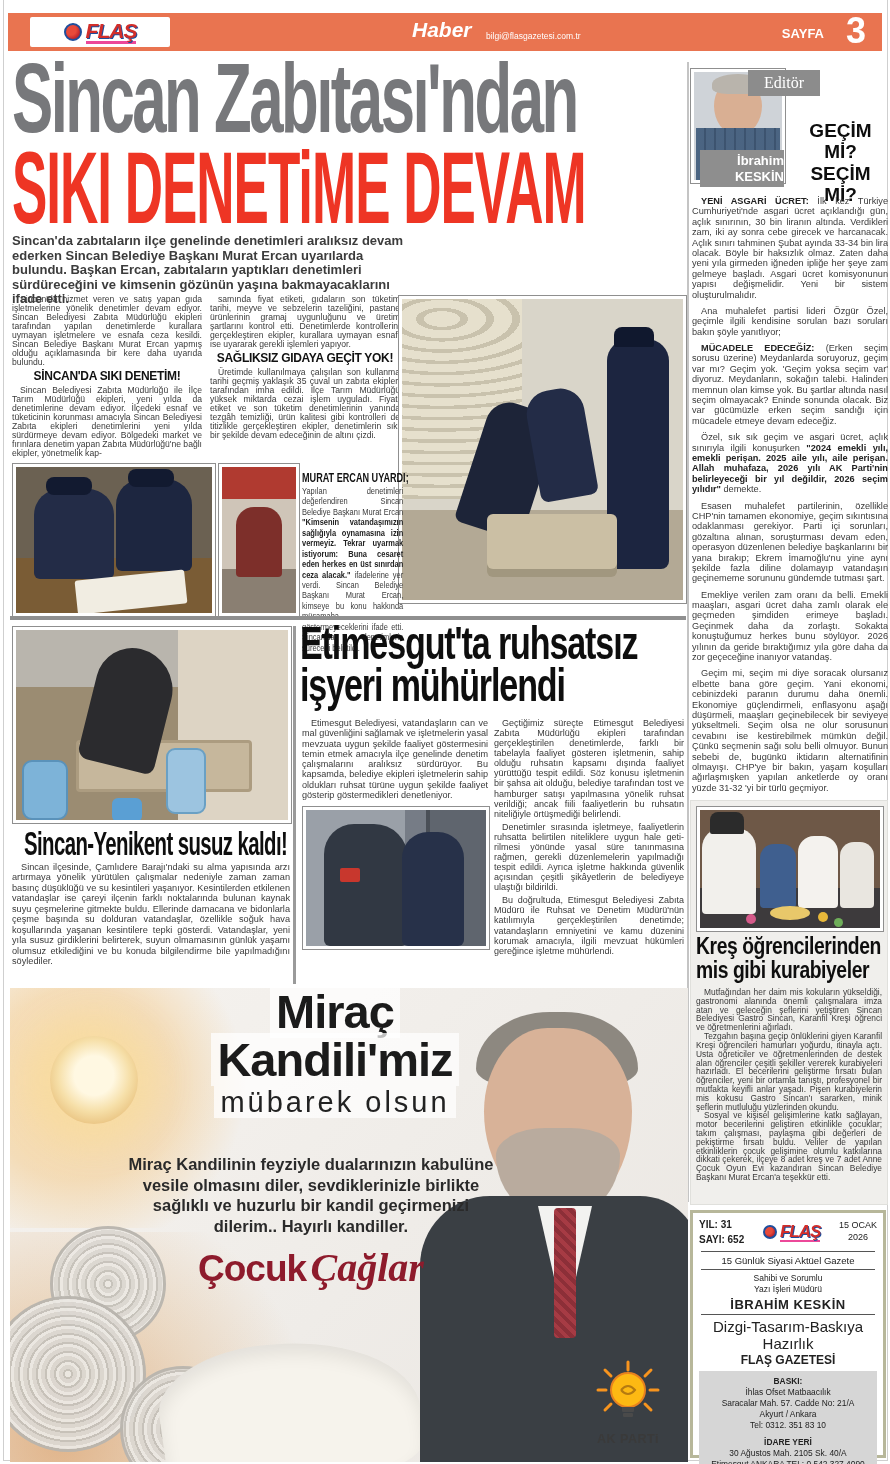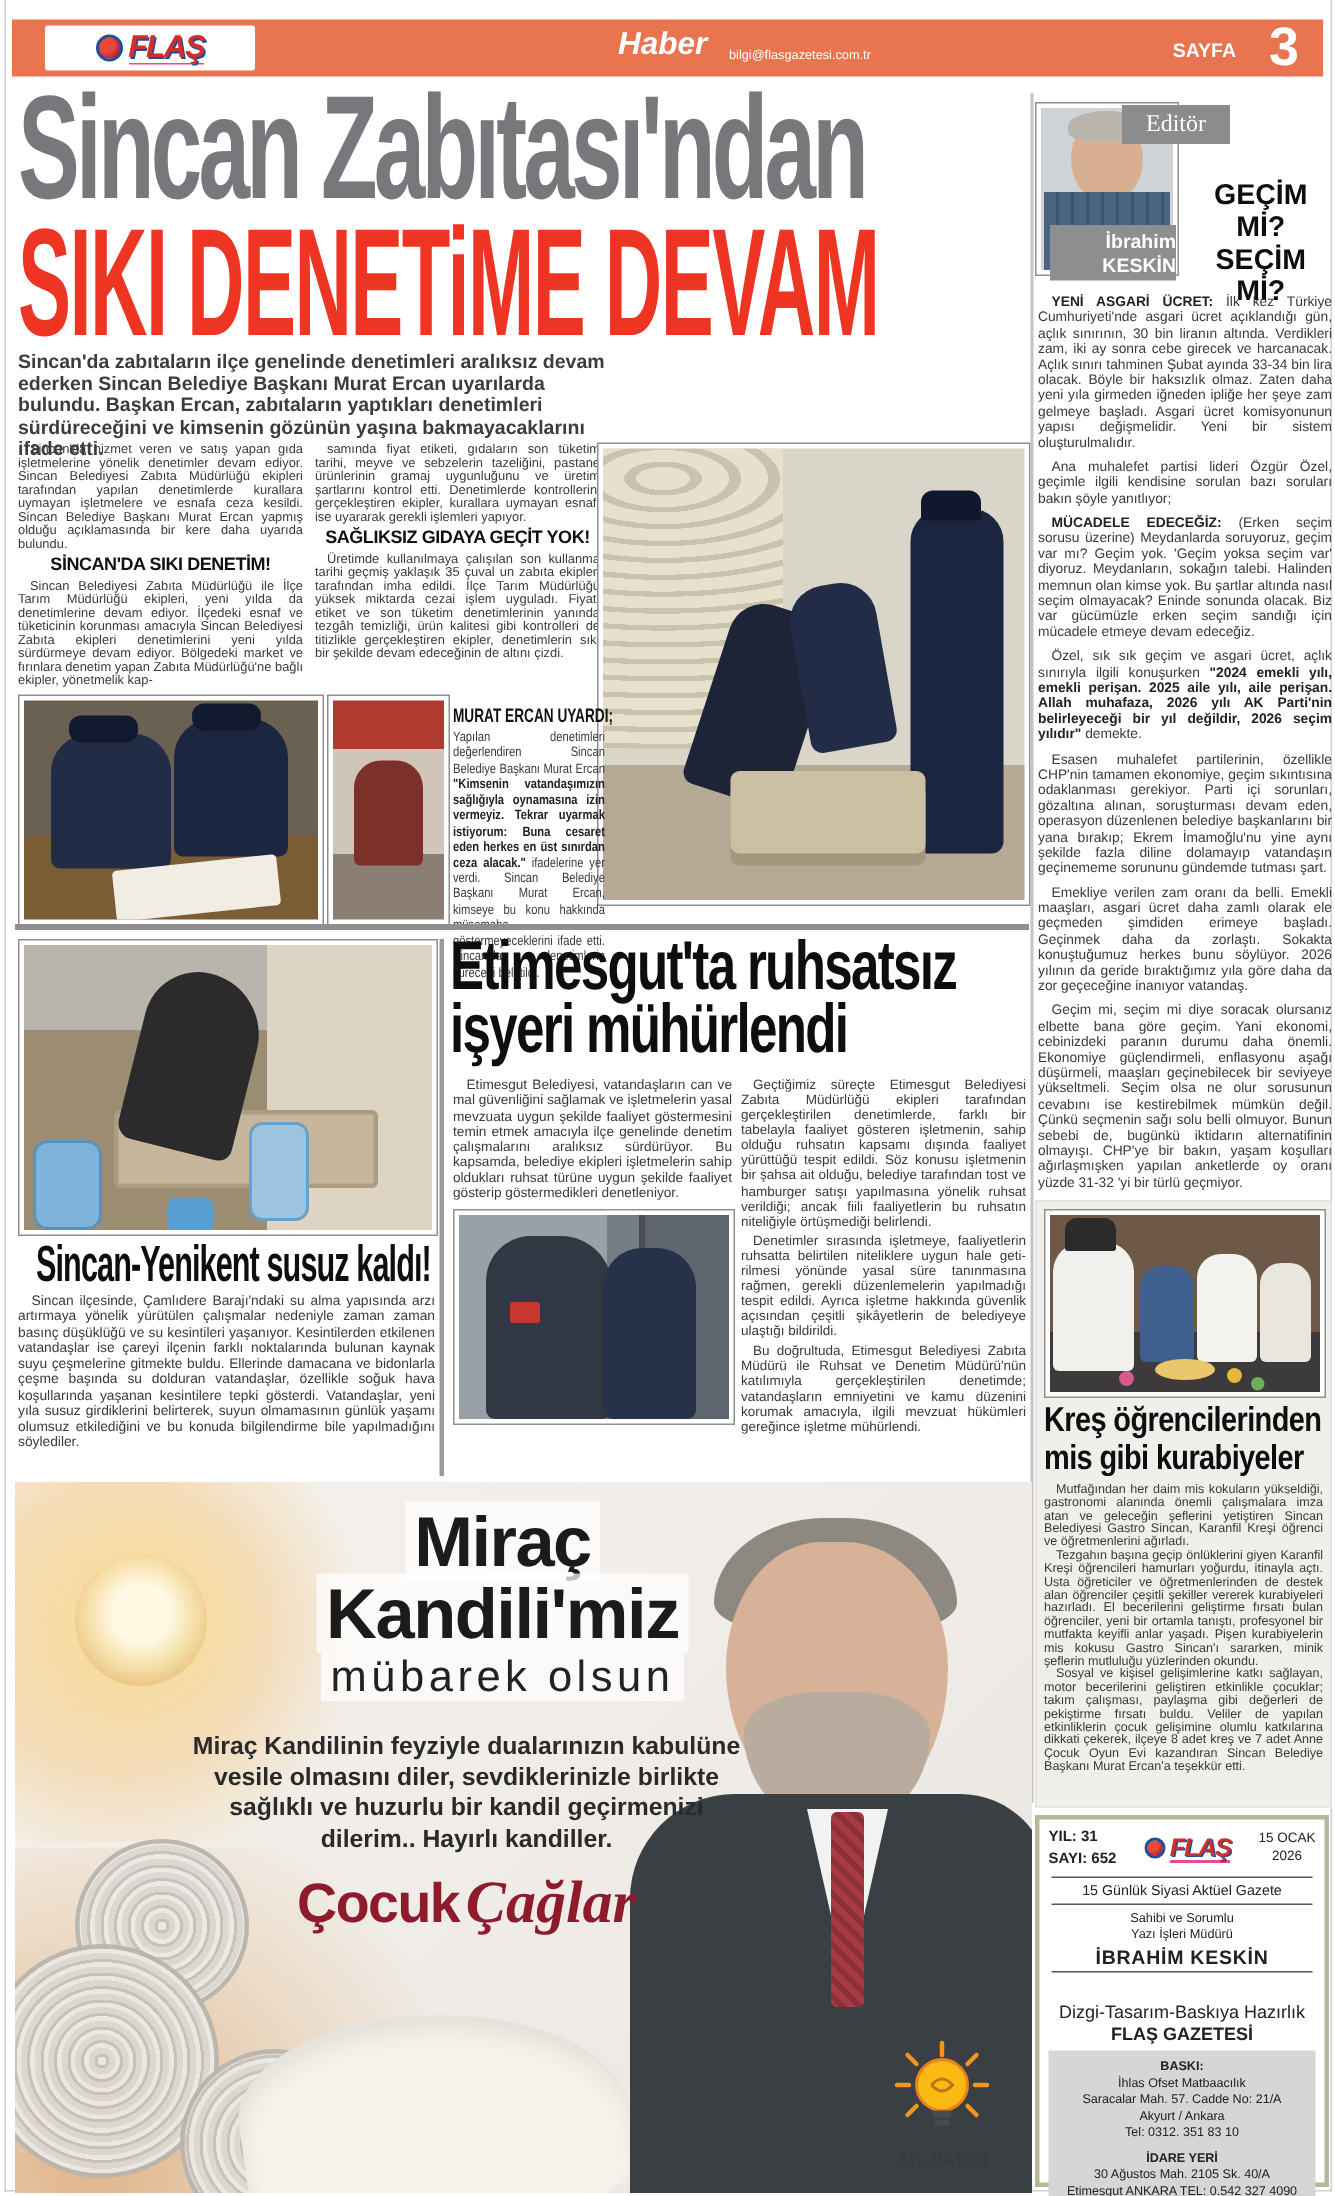--- a/index.html
+++ b/index.html
@@ -7,21 +7,21 @@
         font-family:"Liberation Sans",sans-serif;color:#333;}
   .page-frame{position:absolute;left:3px;top:0;width:883px;height:1460px;
         border-left:1px solid #cfcfcf;border-right:1px solid #cfcfcf;border-bottom:1px solid #cfcfcf;}
   
   .hdr{position:absolute;left:8px;top:13px;width:874px;height:38px;background:#E97450;}
   .hdr-logo{position:absolute;left:22px;top:4px;width:140px;height:30px;background:#fff;border-radius:2px;
         display:flex;align-items:center;justify-content:center;gap:4px;}
   .flash-icon{width:18px;height:18px;border-radius:50%;background:radial-gradient(circle at 35% 35%,#e84a3a 0 40%,#c1272d 70%);
         border:2px solid #1F4E9C;box-sizing:border-box;}
   .flash-word{font-style:italic;font-weight:900;font-size:21px;color:#D22E2A;letter-spacing:-1px;
-        text-shadow:1px 1px 0 #1F4E9C;border-bottom:1px solid #ec4899;line-height:1;}
+        text-shadow:1px 1px 0 #1F4E9C;border-bottom:3px solid #ec4899;line-height:1;}
   .hdr-section{position:absolute;left:404px;top:5px;font-weight:900;font-style:italic;font-size:21px;color:#fff;}
   .hdr-mail{position:absolute;left:478px;top:18px;font-size:8.5px;color:#fff;}
   .hdr-sayfa{position:absolute;right:58px;top:13px;font-weight:bold;font-size:13px;color:#fff;}
   .hdr-pagenum{position:absolute;right:16px;top:-3px;font-weight:900;font-size:36px;color:#fff;}
   
   .cond{display:inline-block;white-space:nowrap;transform-origin:0 0;}
   .h1a{position:absolute;left:12px;top:52px;height:92px;}
   .h1a .cond{font-size:98px;font-weight:900;color:#77787B;letter-spacing:-4px;line-height:0.95;transform:scaleX(0.63);}
   .h1b{position:absolute;left:12px;top:140px;height:96px;}
   .h1b .cond{font-size:102px;font-weight:900;color:#EE3524;letter-spacing:-2px;line-height:0.95;transform:scaleX(0.52);}
@@ -75,21 +75,21 @@
         font-size:9px;color:#222;text-align:center;}
   .mast-row1{display:flex;align-items:center;justify-content:space-between;padding:4px 6px 2px 6px;}
   .mast-yil{font-size:10px;font-weight:bold;text-align:left;line-height:1.5;}
   .mast-logo{display:flex;flex-direction:column;align-items:center;}
   .mast-logo .flash-word{font-size:17px;border-bottom-width:2px;}
   .mast-date{font-size:9px;line-height:1.3;}
   .mrule{border-top:1.5px solid #555;margin:2px 8px;}
   .mast .tag{font-size:9.5px;margin:3px 0;}
   .mast .small2{font-size:8.5px;line-height:1.25;margin-top:3px;}
   .mast .owner{font-size:13px;font-weight:bold;margin:3px 0 2px 0;letter-spacing:0.5px;}
-  .mast .prep{font-size:12px;margin-top:19px;}
+  .mast .prep{font-size:15px;margin-top:3px;}
   .mast .prep2{font-size:12px;font-weight:bold;margin:1px 0 4px 0;}
   .mast-gray{background:#d6d6d6;margin:0 6px;padding:5px 3px;font-size:8.4px;line-height:1.3;}
   .mast-gray .b{font-weight:bold;}
   .mast-gray .gap{height:6px;}
   
   .ad{position:absolute;left:10px;top:988px;width:678px;height:474px;overflow:hidden;
       background:linear-gradient(135deg,#f6f3ef 0%,#efece8 55%,#eae6e1 100%);}
   .ad-glow{position:absolute;left:-60px;top:-20px;width:320px;height:260px;
       background:radial-gradient(circle at 40% 45%,rgba(250,215,150,0.9) 0%,rgba(244,195,120,0.45) 40%,rgba(240,230,215,0) 70%);}
   .ad-warm{position:absolute;left:-40px;bottom:-30px;width:360px;height:260px;
@@ -106,21 +106,21 @@
   .man-hair{position:absolute;left:50px;top:12px;width:162px;height:78px;background:#8a8residue;background:#8d8880;
       border-radius:50% 50% 40% 40%/80% 80% 30% 30%;}
   .man-beard{position:absolute;left:70px;top:128px;width:124px;height:92px;background:#b9aFa0;background:#b9ab9e;
       border-radius:40% 40% 50% 50%/30% 30% 70% 70%;}
   .man-body{position:absolute;left:-6px;top:196px;width:280px;height:270px;background:#3a3f44;
       border-radius:70px 60px 0 0;}
   .man-shirt{position:absolute;left:112px;top:206px;width:54px;height:120px;background:#f2f2f0;
       clip-path:polygon(50% 100%,0 0,100% 0);}
   .man-tie{position:absolute;left:128px;top:208px;width:22px;height:130px;background:
       repeating-linear-gradient(45deg,#a63b44 0 4px,#8c2f38 4px 8px);border-radius:4px;}
-  .ad-title{position:absolute;left:180px;top:0px;width:290px;text-align:center;color:#1b1b1b;margin-top:16px;}
+  .ad-title{position:absolute;left:180px;top:0px;width:290px;text-align:center;color:#1b1b1b;}
   .ad-t1,.ad-t2{font-size:47px;font-weight:900;letter-spacing:-1px;line-height:1.02;}
   .ad-t1 span,.ad-t2 span,.ad-t3 span{background:rgba(255,255,255,0.72);padding:0 6px;}
   .ad-t3{font-size:29px;font-weight:normal;letter-spacing:3px;color:#222;line-height:1.25;}
   .ad-msg{position:absolute;left:118px;top:166px;width:366px;text-align:center;
       font-size:16.5px;font-weight:bold;color:#2a2a2a;line-height:1.25;}
   .ad-name{position:absolute;left:118px;top:256px;width:366px;text-align:center;color:#8E1B2C;}
   .ad-name .n1{font-size:37px;font-weight:900;letter-spacing:-1px;}
   .ad-name .n2{font-size:40px;font-family:"Liberation Serif",serif;font-style:italic;font-weight:bold;}
   .ad-roles{position:absolute;left:118px;top:314px;width:366px;text-align:center;
       font-size:17.5px;color:#2e2e2e;line-height:1.32;font-weight:bold;}

